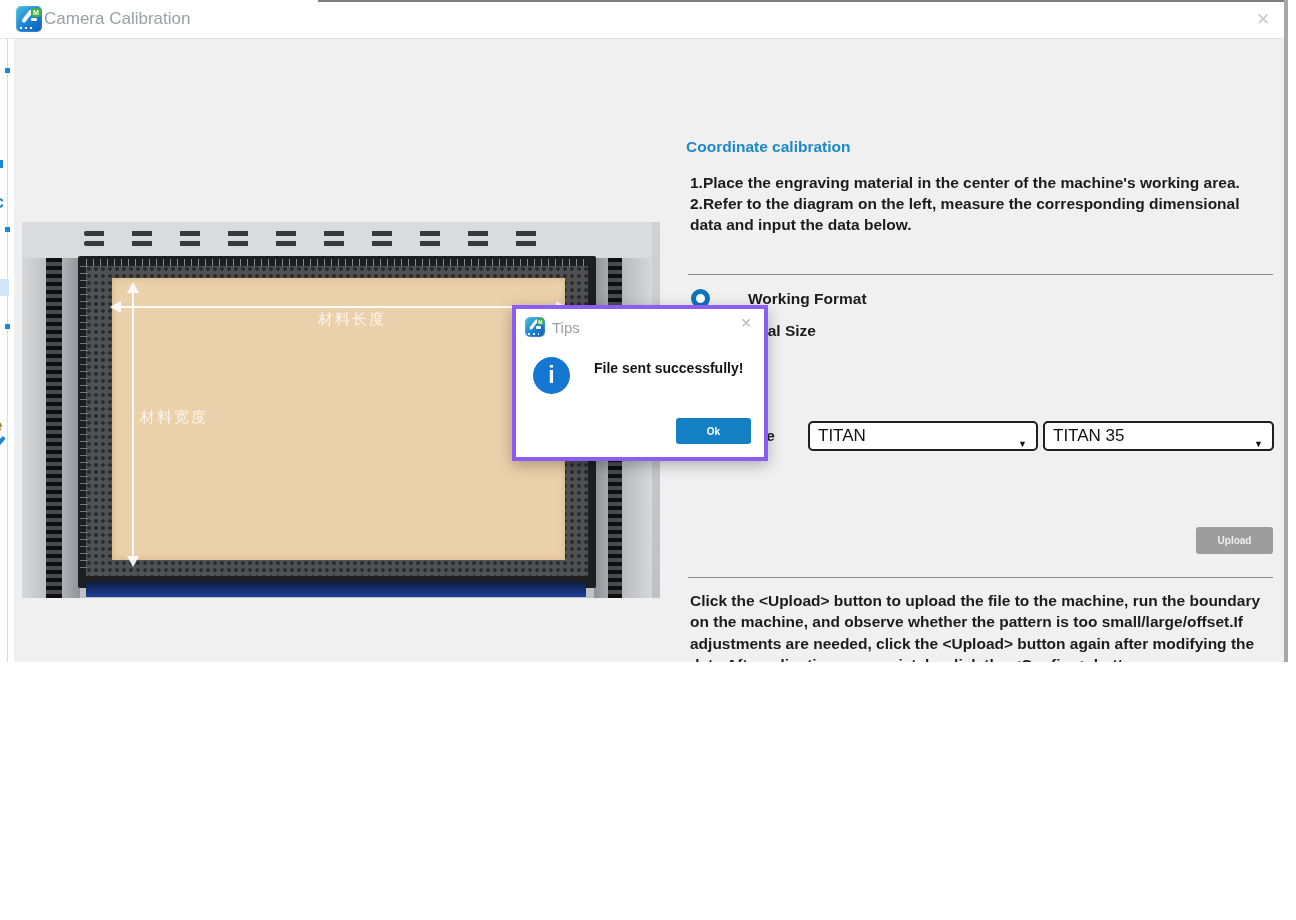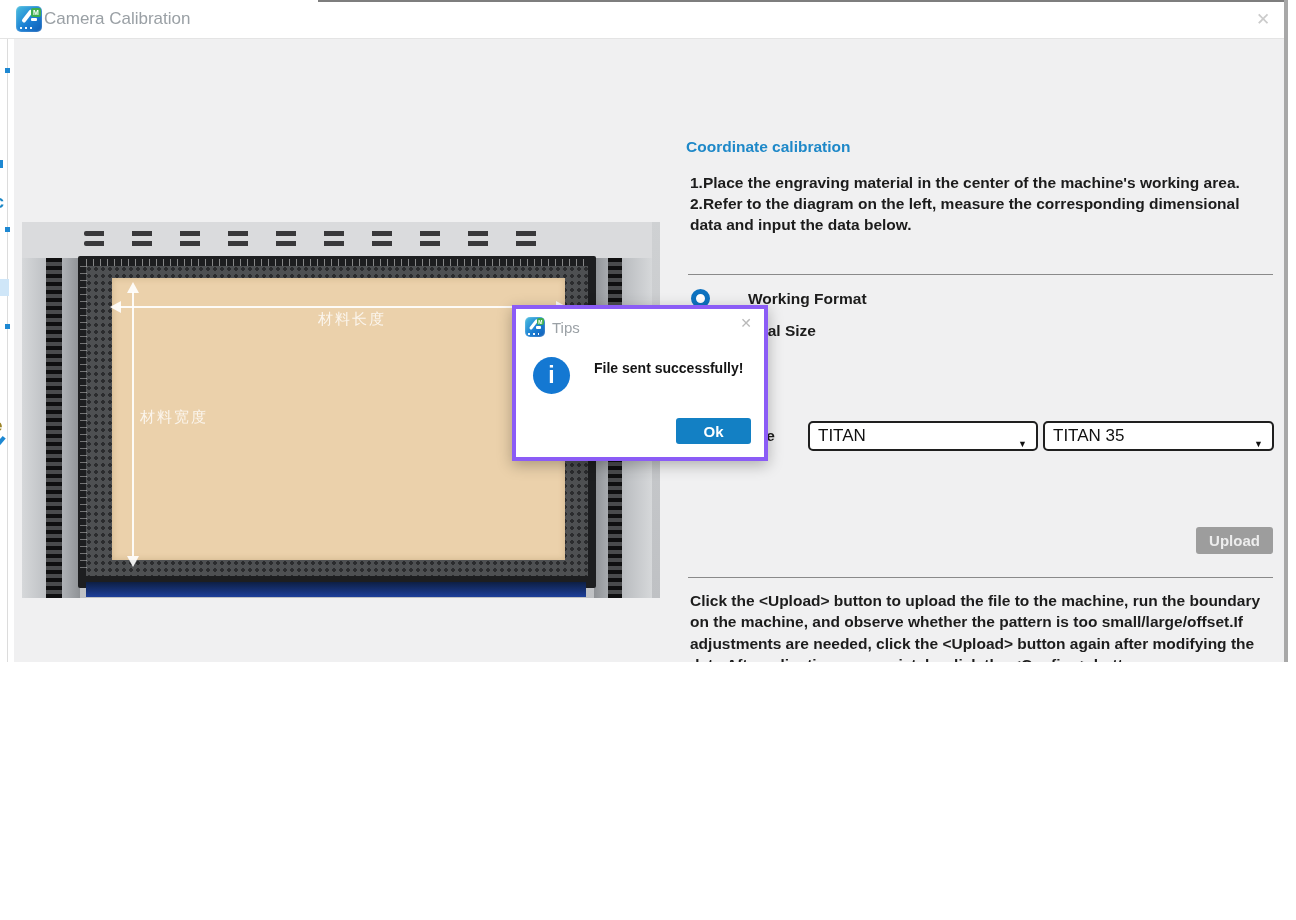--- a/index.html
+++ b/index.html
@@ -62,21 +62,21 @@
   .para1{left:690px;top:172px;width:560px;}
   .para2{left:690px;top:590px;width:578px;line-height:21.4px;}
   .divider{height:0;border-top:1px solid #8a8a8a;}
   .div1{left:688px;top:274px;width:585px;}
   .div2{left:688px;top:577px;width:585px;}
   .radio{width:9px;height:9px;border:5px solid #0d72c0;border-radius:50%;background:#fff;cursor:pointer;}
   .rlabel{font-size:15.5px;font-weight:bold;color:#1c1c1c;}
   .devlabel{left:675px;top:427px;width:100px;text-align:right;font-size:15.5px;font-weight:bold;color:#1c1c1c;}
   .combobox{height:26px;background:#fff;border:2px solid #1f1f1f;border-radius:5px;font-size:17px;color:#111;line-height:26px;padding-left:8px;cursor:pointer;}
   .combo-arrow{position:absolute;right:9px;top:8px;font-size:9px;color:#111;}
-  .btn{display:flex;align-items:center;justify-content:center;font-size:15px;font-weight:bold;border-radius:3px;cursor:pointer;box-sizing:border-box;}
+  .btn{display:flex;align-items:center;justify-content:center;font-size:10px;font-weight:bold;border-radius:3px;cursor:pointer;box-sizing:border-box;}
   .btn-blue{background:#1380c4;color:#fff;}
   .btn-gray{background:#a2a2a2;color:#ebebeb;}
   .btn-outline{background:#fff;color:#1a1a1a;border:1px solid #707070;}
   .upload-btn{left:1196px;top:527px;width:77px;height:27px;background:#9d9d9d;color:#ededed;}
 
   
   .footer{left:0;top:790px;width:1284px;height:121px;background:#fff;border-top:1px solid #d6d6d6;}
   .btn-prev{left:993px;top:838px;width:121px;height:26px;}
   .btn-ok{left:1121px;top:838px;width:74px;height:26px;}
   .btn-cancel{left:1203px;top:838px;width:69px;height:26px;}

